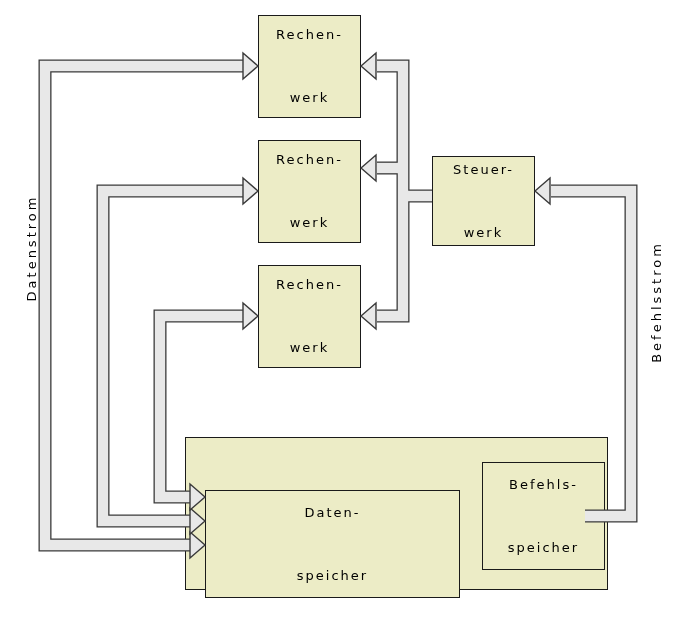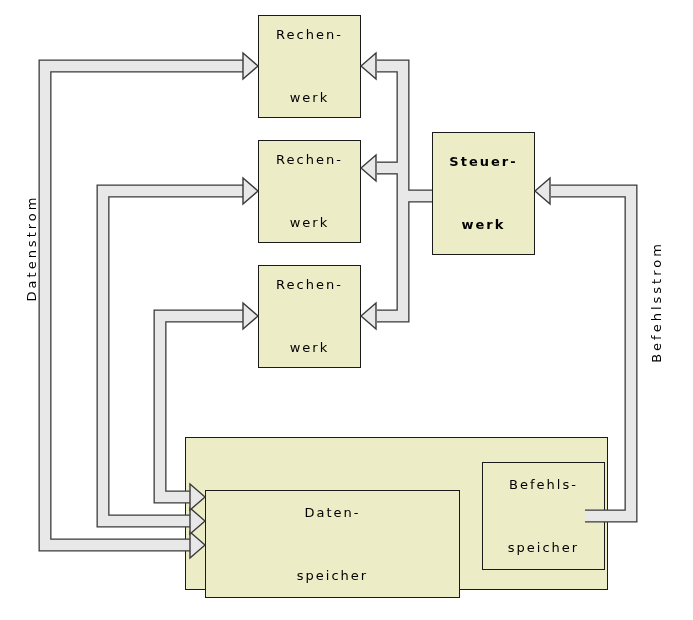--- a/index.html
+++ b/index.html
@@ -70,21 +70,21 @@
   <div class="box unit-box" style="left:258px; top:140px; width:103px; height:103px;">
     <span>Rechen-</span>
     <span>werk</span>
   </div>
 
   <div class="box unit-box" style="left:258px; top:265px; width:103px; height:103px;">
     <span>Rechen-</span>
     <span>werk</span>
   </div>
 
-  <div class="box unit-box" style="left:432px; top:132px; width:103px; height:123px;font-weight:bold;">
+  <div class="box unit-box" style="left:432px; top:156px; width:103px; height:90px;">
     <span>Steuer-</span>
     <span>werk</span>
   </div>
 
   <div class="box unit-box" style="left:205px; top:462px; width:255px; height:108px;margin-top:28px;">
     <span>Daten-</span>
     <span>speicher</span>
   </div>
 
   <div class="box unit-box" style="left:482px; top:462px; width:123px; height:108px;">

